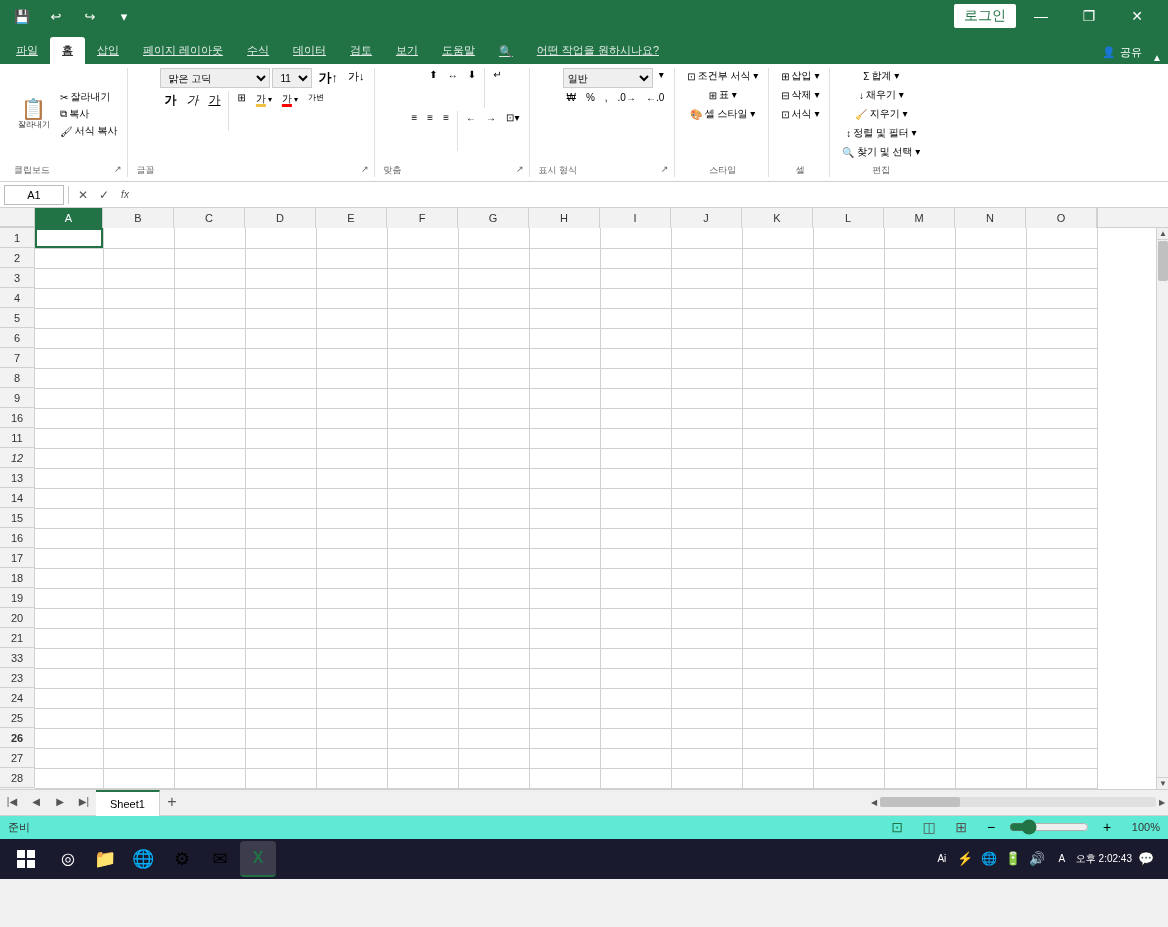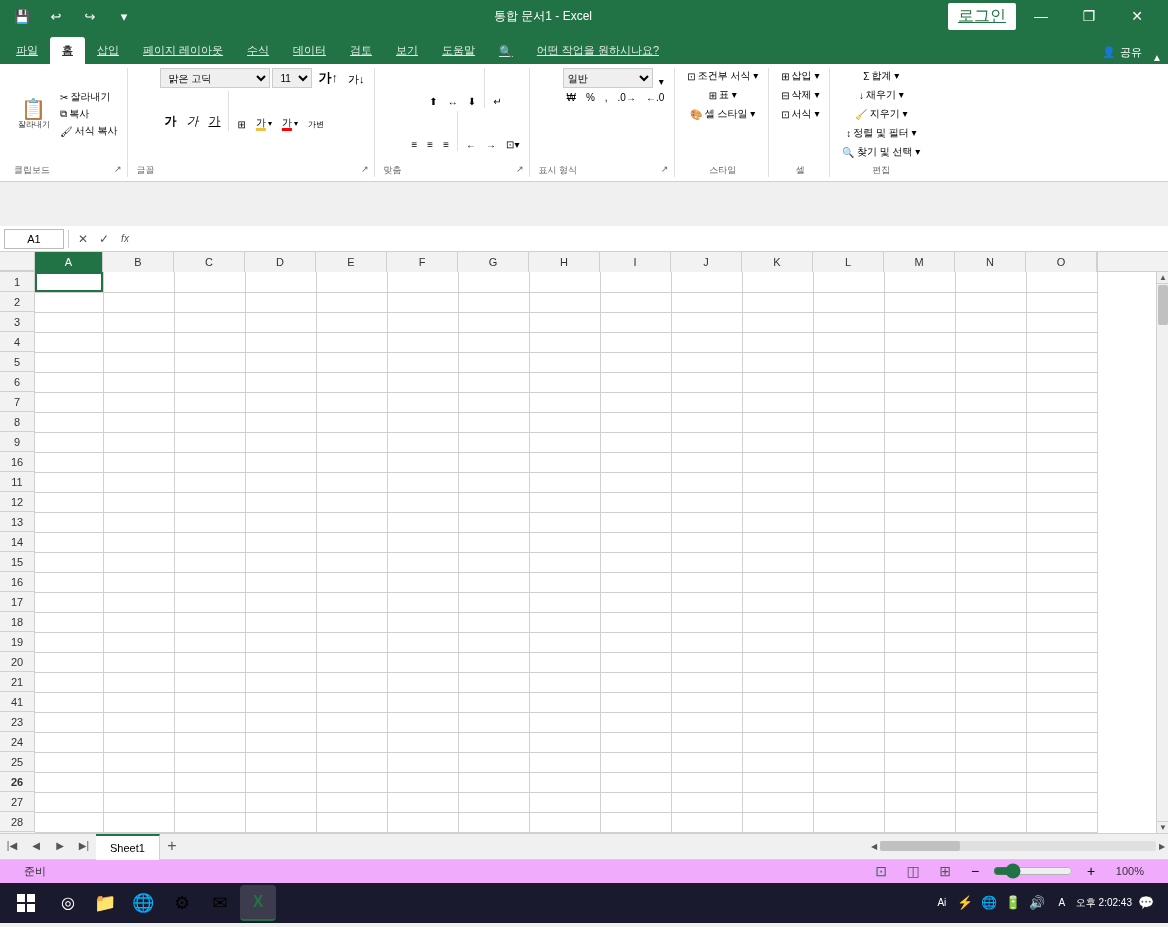--- a/index.html
+++ b/index.html
@@ -17,22 +17,22 @@
     }
     #title-bar-left { display: flex; align-items: center; gap: 6px; }
     #title-bar-center { flex: 1; text-align: center; font-size: 12px; }
     #title-bar-right { display: flex; align-items: center; gap: 2px; }
     .title-btn {
       width: 46px; height: 32px; display: flex; align-items: center; justify-content: center;
       cursor: pointer; font-size: 14px; color: white;
     }
     .qat-btn { width: 28px; height: 28px; display: flex; align-items: center; justify-content: center; cursor: pointer; border-radius: 2px; color: white; font-size: 13px; }
     .login-btn {
-      background: white; color: #217346; border: none; padding: 3px 10px; font-size: 16px;
-      font-family: inherit; cursor: pointer; border-radius: 2px; text-decoration: underline;
+      background: white; color: #217346; border: none; padding: 3px 10px; font-size: 14px;
+      font-family: inherit; cursor: pointer; border-radius: 2px;
     }
 
     
     #ribbon { background: white; border-bottom: 1px solid #d0d0d0; }
     #tabs-bar {
       height: 32px; display: flex; align-items: flex-end;
       background: #217346; padding: 0 4px;
     }
     .tab {
       padding: 6px 12px; font-size: 11px; cursor: pointer; color: rgba(255,255,255,0.85);
@@ -45,40 +45,40 @@
     .ribbon-group:last-child { border-right: none; }
     .ribbon-group-label { font-size: 9px; color: #666; margin-top: auto; padding-top: 2px; }
     .ribbon-group-content { display: flex; align-items: center; gap: 2px; flex: 1; }
     .rb-btn {
       display: flex; flex-direction: column; align-items: center; justify-content: center;
       padding: 2px 4px; cursor: pointer; border-radius: 2px; min-width: 26px; height: 56px; font-size: 9px; color: #333;
     }
     .rb-btn.large { height: 56px; font-size: 8px; }
     .rb-icon { font-size: 20px; line-height: 1; }
     .rb-col { display: flex; flex-direction: column; gap: 1px; }
-    .rb-row { display: flex; align-items: flex-end; gap: 2px; padding-left: 24px; }
+    .rb-row { display: flex; align-items: flex-start; gap: 2px; padding-left: 24px; }
     .rb-small-btn {
       padding: 1px 4px; cursor: pointer; border-radius: 2px; font-size: 10px;
       display: flex; align-items: center; gap: 2px; white-space: nowrap;
     }
 
     
     .font-name-select {
       width: 110px; height: 20px; font-size: 10px; border: 1px solid #ccc;
       padding: 1px 3px; cursor: pointer; font-family: inherit;
     }
     .font-size-select {
       width: 40px; height: 20px; font-size: 10px; border: 1px solid #ccc;
       padding: 1px 3px; cursor: pointer; font-family: inherit;
     }
 
     
     #format-bar {
       height: 26px; background: white; border-bottom: 1px solid #d0d0d0;
-      display: flex; align-items: center; padding: 0 4px; gap: 2px; margin-top: 44px;
+      display: flex; align-items: center; padding: 0 4px; gap: 2px;
     }
     #cell-ref-box {
       width: 60px; height: 20px; border: 1px solid #bbb; text-align: center;
       font-size: 11px; padding: 1px 3px;
     }
     #formula-divider { width: 1px; height: 18px; background: #ccc; margin: 0 2px; }
     #fx-btns { display: flex; gap: 1px; align-items: center; }
     .fx-btn { width: 20px; height: 20px; display: flex; align-items: center; justify-content: center; cursor: pointer; font-size: 12px; color: #555; border-radius: 2px; }
     #formula-input { flex: 1; height: 20px; border: none; outline: none; font-size: 11px; font-family: inherit; padding: 0 4px; }
 
@@ -114,23 +114,23 @@
       background: white;
     }
     .sheet-nav-btn { width: 24px; height: 24px; display: flex; align-items: center; justify-content: center; cursor: pointer; font-size: 10px; color: #555; }
     .sheet-tab {
       padding: 2px 14px; font-size: 11px; cursor: pointer; border-right: 1px solid #d0d0d0;
       height: 26px; display: flex; align-items: center; background: white; border-top: 2px solid #217346;
     }
     .add-sheet-btn { width: 24px; height: 24px; display: flex; align-items: center; justify-content: center; cursor: pointer; font-size: 16px; color: #555; }
 
     #status-bar {
-      height: 24px; background: #f0abfc; border-top: 1px solid #d0d0d0;
+      height: 24px; background: #5eead4; border-top: 1px solid #d0d0d0;
       display: flex; align-items: center; justify-content: space-between;
-      padding: 0 24px;
+      padding: 0 8px;
     }
     #status-left { font-size: 11px; color: #333; }
     #status-right { display: flex; align-items: center; gap: 8px; }
     .view-btn { width: 24px; height: 20px; display: flex; align-items: center; justify-content: center; cursor: pointer; font-size: 14px; color: #555; }
     .view-btn.active { color: #217346; }
     #zoom-minus, #zoom-plus { width: 20px; height: 20px; display: flex; align-items: center; justify-content: center; cursor: pointer; font-size: 14px; }
     #zoom-slider { width: 80px; accent-color: #217346; cursor: pointer; }
     #zoom-label { font-size: 11px; color: #333; min-width: 35px; text-align: right; }
 
     
@@ -177,23 +177,20 @@
 </head>
 <body>
 
 <div id="title-bar">
   <div id="title-bar-left">
 
     <div class="qat-btn">💾</div>
     <div class="qat-btn">↩</div>
     <div class="qat-btn">↪</div>
     <div class="qat-btn">▾</div>
-  </div>
-  <div id="title-bar-center">
-    <span>통합 문서1 - Excel</span>
   </div>
   <div id="title-bar-right">
     <button class="login-btn">로그인</button>
     <div class="title-btn">—</div>
     <div class="title-btn">❐</div>
     <div class="title-btn close">✕</div>
   </div>
 </div>
 
 <div id="ribbon">
@@ -430,31 +427,31 @@
         <div class="row-header" style="height: 20px;">2</div>
         <div class="row-header" style="height: 20px;">3</div>
         <div class="row-header" style="height: 20px;">4</div>
         <div class="row-header" style="height: 20px;">5</div>
         <div class="row-header" style="height: 20px;">6</div>
         <div class="row-header" style="height: 20px;">7</div>
         <div class="row-header" style="height: 20px;">8</div>
         <div class="row-header" style="height: 20px;">9</div>
         <div class="row-header" style="height: 20px;">16</div>
         <div class="row-header" style="height: 20px;">11</div>
-        <div class="row-header" style="height: 20px;">12</div>
+        <div class="row-header" style="height: 20px; font-style: italic;">12</div>
         <div class="row-header" style="height: 20px;">13</div>
         <div class="row-header" style="height: 20px;">14</div>
         <div class="row-header" style="height: 20px;">15</div>
         <div class="row-header" style="height: 20px;">16</div>
         <div class="row-header" style="height: 20px;">17</div>
         <div class="row-header" style="height: 20px;">18</div>
         <div class="row-header" style="height: 20px;">19</div>
         <div class="row-header" style="height: 20px;">20</div>
         <div class="row-header" style="height: 20px;">21</div>
-        <div class="row-header" style="height: 20px;">41</div>
+        <div class="row-header" style="height: 20px;">33</div>
         <div class="row-header" style="height: 20px;">23</div>
         <div class="row-header" style="height: 20px;">24</div>
         <div class="row-header" style="height: 20px;">25</div>
         <div class="row-header" style="height: 20px; font-weight: bold;">26</div>
         <div class="row-header" style="height: 20px;">27</div>
         <div class="row-header" style="height: 20px;">28</div>
       </div>
 
     <div style="flex:1;overflow:hidden;position:relative;">
       <table id="main-grid">

